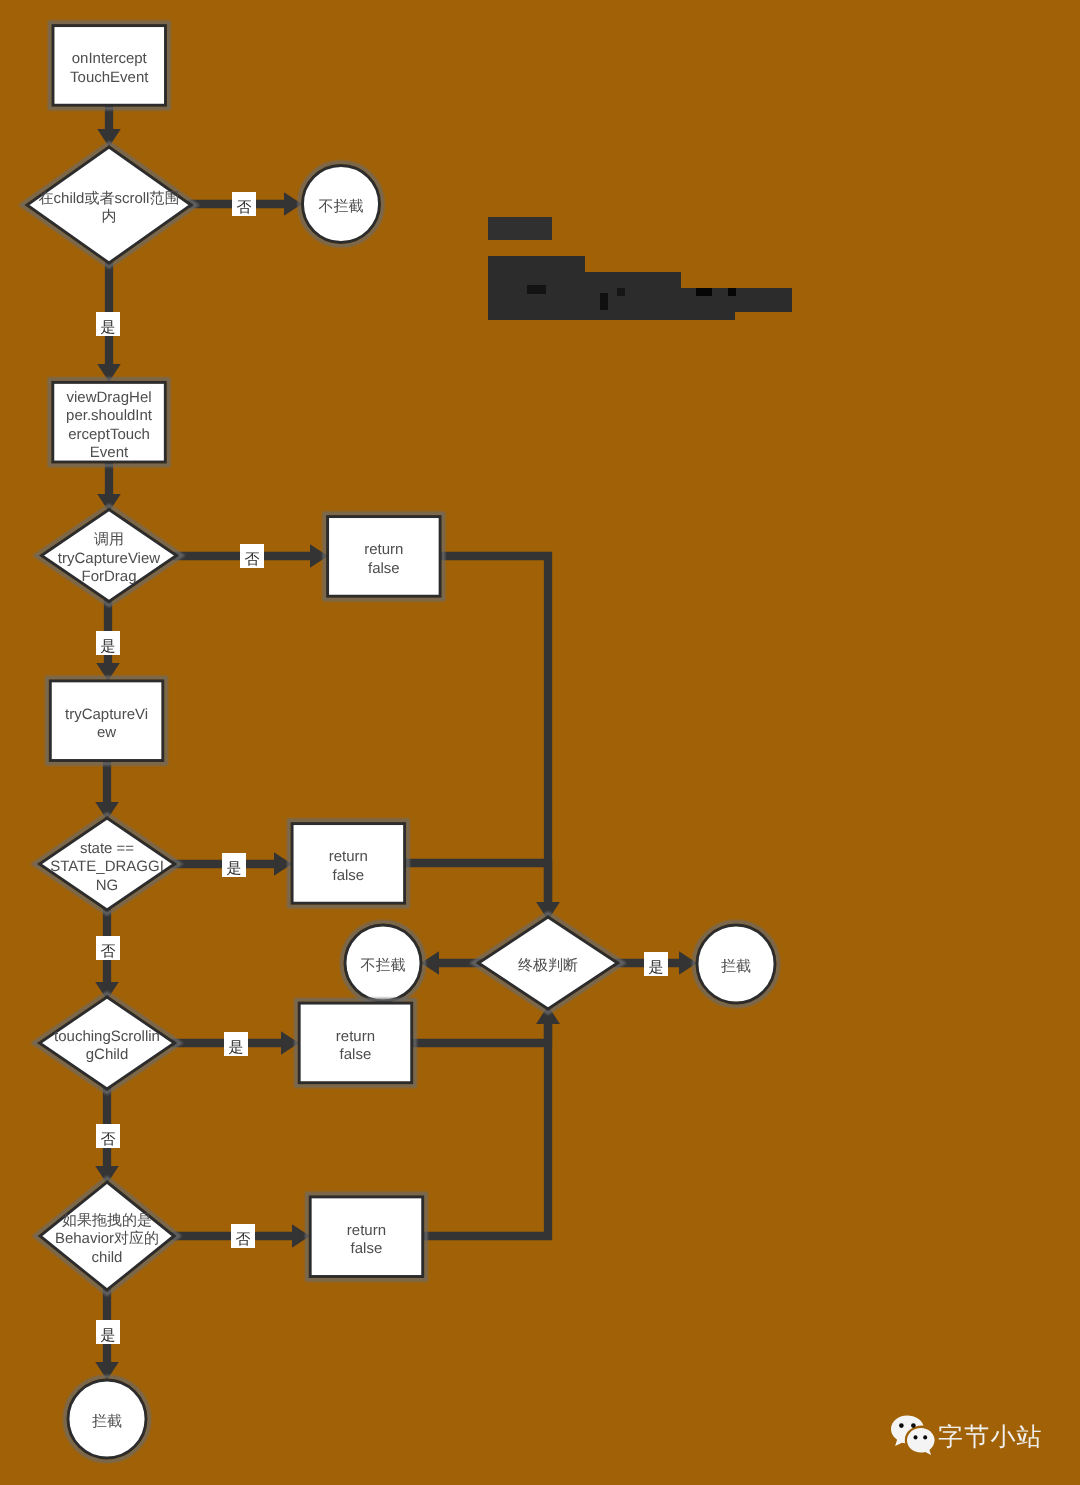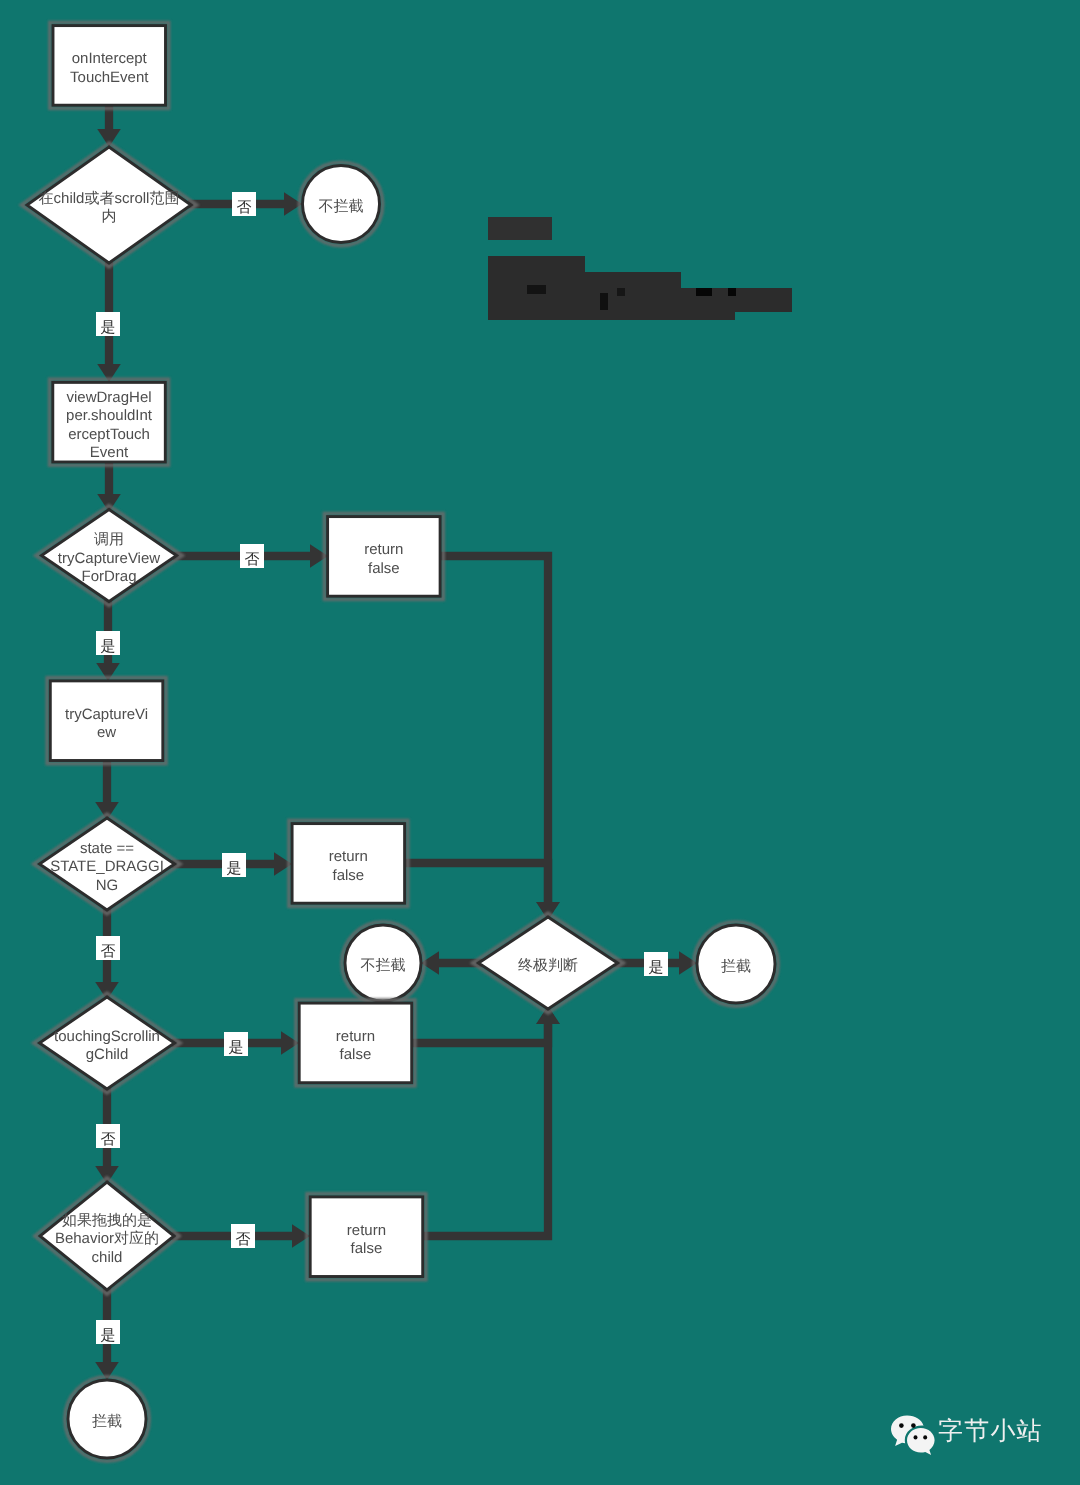--- a/index.html
+++ b/index.html
@@ -1,28 +1,28 @@
 <!DOCTYPE html>
 <html><head>
 <meta charset="utf-8">
 <title>flowchart</title>
 <style>
   html,body{margin:0;padding:0;background:#000;-webkit-font-smoothing:antialiased;}
   *{-webkit-font-smoothing:antialiased;text-rendering:geometricPrecision;}
-  #page{position:relative;width:1080px;height:1485px;background:#0f766e;overflow:hidden;
+  #page{position:relative;width:1080px;height:1485px;background:#a16207;overflow:hidden;
         font-family:"Liberation Sans","DejaVu Sans",sans-serif;}
   svg.flow{position:absolute;left:0;top:0;width:1080px;height:1485px;display:block;}
   .halo{fill:none;stroke:#6a6a6a;stroke-width:3.6;filter:url(#softglow);opacity:.85;}
   .nodeshape{fill:#fff;stroke:#2c2c2c;stroke-width:2.9;}
   .edge{stroke:#343434;stroke-width:8.3;fill:none;stroke-linecap:butt;stroke-linejoin:miter;}
   .arrowhead{fill:#343434;}
   .ntext{fill:#4d4d4d;font-size:15px;text-anchor:middle;}
   .elabel{fill:#2b2b2b;font-size:15px;text-anchor:middle;}
   .elabelbg{fill:#ffffff;}
-  .wm{position:absolute;left:888px;top:1412px;display:flex;align-items:center;gap:1px;}
+  .wm{position:absolute;left:888px;top:1412px;display:flex;align-items:flex-end;gap:1px;}
   .wm-icon{width:52px;height:46px;display:block;}
   .wm-text{color:#efefef;font-size:25px;line-height:25px;letter-spacing:1.2px;margin-bottom:8px;margin-left:-3px;}
 </style>
 </head>
 <body>
 
 <div id="page">
   <svg class="flow" id="svgroot" viewBox="0 0 1080 1485">
     <defs>
       <filter id="softglow" x="-50%" y="-50%" width="200%" height="200%">

